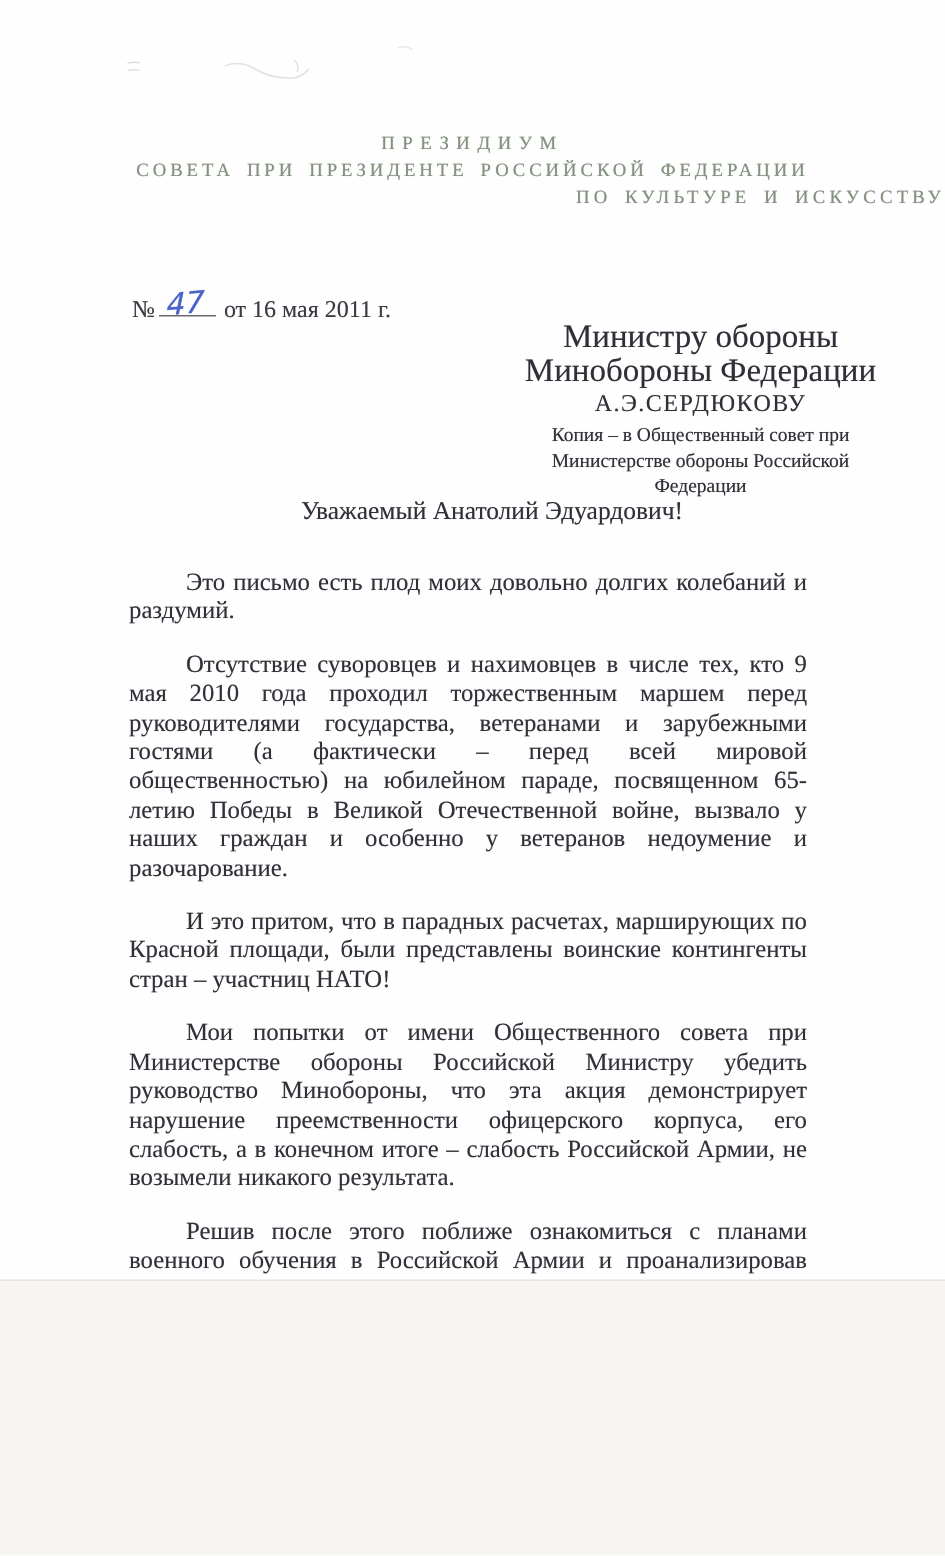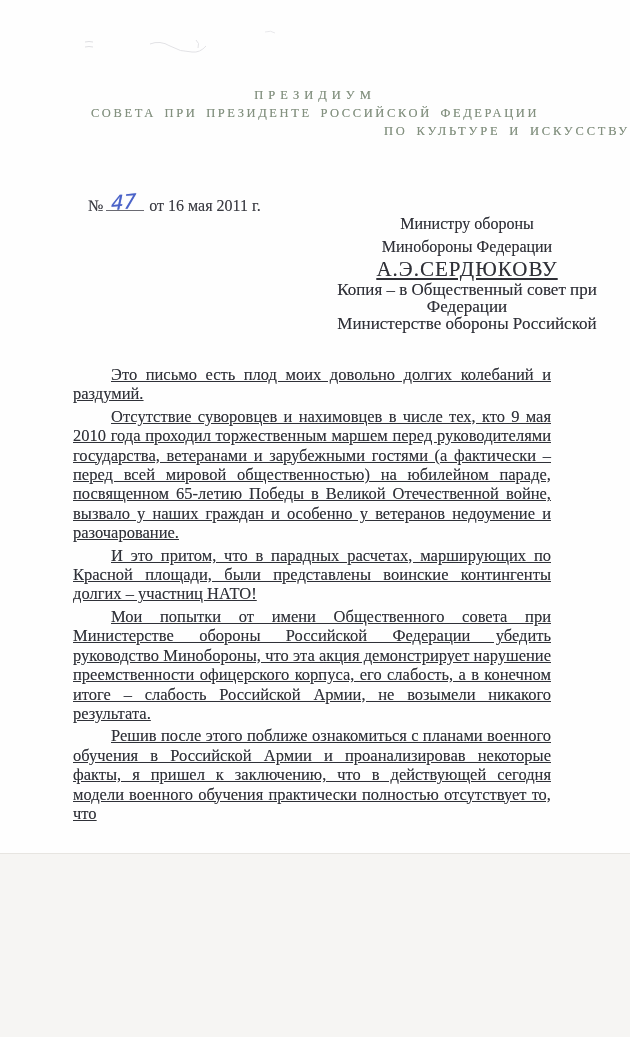--- a/index.html
+++ b/index.html
@@ -51,48 +51,47 @@
     text-shadow: 0 0 .7px rgba(74,98,200,.6);
   }
 
   
   .recipient {
     position: absolute; top: 212px; left: 331px; width: 272px;
     text-align: center;
     color: #2f3037;
     text-shadow: 0 0 .5px rgba(45,45,55,.45);
   }
-  .recipient .r-line { font-size: 16px; line-height: 23px; }
+  .recipient .r-line { font-size: 22px; line-height: 23px; }
   .recipient .r-name {
-    font-size: 21px; line-height: 23px;
+    font-size: 16px; line-height: 23px;
     letter-spacing: 1px;
-    text-decoration: underline;
     text-underline-offset: 2px;
   }
-  .recipient .r-copy { font-size: 17px; line-height: 17px; }
+  .recipient .r-copy { font-size: 13px; line-height: 17px; }
 
   
   .salutation {
     position: absolute; top: 331px; left: 90px; width: 476px;
     text-align: center;
     font-size: 17px;
     color: #2f3037;
     text-shadow: 0 0 .5px rgba(45,45,55,.45);
   }
 
   
   .body-text {
     position: absolute; top: 362px; left: 70px; width: 484px;
     font-size: 16.5px;
     line-height: 19.4px;
     color: #2f3138;
     text-align: justify;
     text-shadow: 0 0 .5px rgba(45,45,55,.42);
   }
-  .body-text p { margin: 3px; text-indent: 38px; text-decoration: underline; }
+  .body-text p { margin: 16px; text-indent: 38px; }
 
   
   .scan-edge {
     position: absolute; top: 853px; left: 0; width: 630px; height: 184px;
     background: #f6f5f3;
     border-top: 1px solid #e7e5e1;
   }
 </style>
 </head>
 <body>
@@ -113,28 +112,29 @@
 
   <div class="refline">
     <span>№</span><span class="ref-blank"><span class="handwritten">47</span></span><span>от 16 мая 2011 г.</span>
   </div>
 
   <div class="recipient">
     <div class="r-line">Министру обороны</div>
     <div class="r-line">Минобороны Федерации</div>
     <div class="r-name">А.Э.СЕРДЮКОВУ</div>
     <div class="r-copy">Копия – в Общественный совет при</div>
+    <div class="r-copy">Министерстве обороны Российской</div>
     <div class="r-copy">Федерации</div>
-    <div class="r-copy">Министерстве обороны Российской</div>
   </div>
 
+  <div class="salutation">Уважаемый Анатолий Эдуардович!</div>
 
   <div class="body-text">
     <p>Это письмо есть плод моих довольно долгих колебаний и раздумий.</p>
     <p>Отсутствие суворовцев и нахимовцев в числе тех, кто 9 мая 2010 года проходил торжественным маршем перед руководителями государства, ветеранами и зарубежными гостями (а фактически – перед всей мировой общественностью) на юбилейном параде, посвященном 65-летию Победы в Великой Отечественной войне, вызвало у наших граждан и особенно у ветеранов недоумение и разочарование.</p>
-    <p>И это притом, что в парадных расчетах, марширующих по Красной площади, были представлены воинские контингенты долгих – участниц НАТО!</p>
-    <p>Мои попытки от имени Общественного совета при Министерстве обороны Российской Федерации убедить руководство Минобороны, что эта акция демонстрирует нарушение преемственности офицерского корпуса, его слабость, а в конечном итоге – слабость Российской Армии, не возымели никакого результата.</p>
+    <p>И это притом, что в парадных расчетах, марширующих по Красной площади, были представлены воинские контингенты стран – участниц НАТО!</p>
+    <p>Мои попытки от имени Общественного совета при Министерстве обороны Российской Министру убедить руководство Минобороны, что эта акция демонстрирует нарушение преемственности офицерского корпуса, его слабость, а в конечном итоге – слабость Российской Армии, не возымели никакого результата.</p>
     <p>Решив после этого поближе ознакомиться с планами военного обучения в Российской Армии и проанализировав некоторые факты, я пришел к заключению, что в действующей сегодня модели военного обучения практически полностью отсутствует то, что</p>
   </div>
 
   <div class="scan-edge"></div>
 
 </div>
 
 </body></html>

